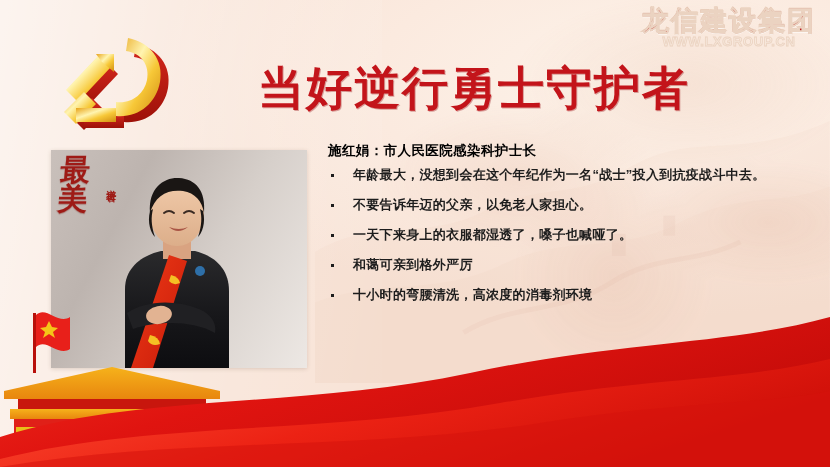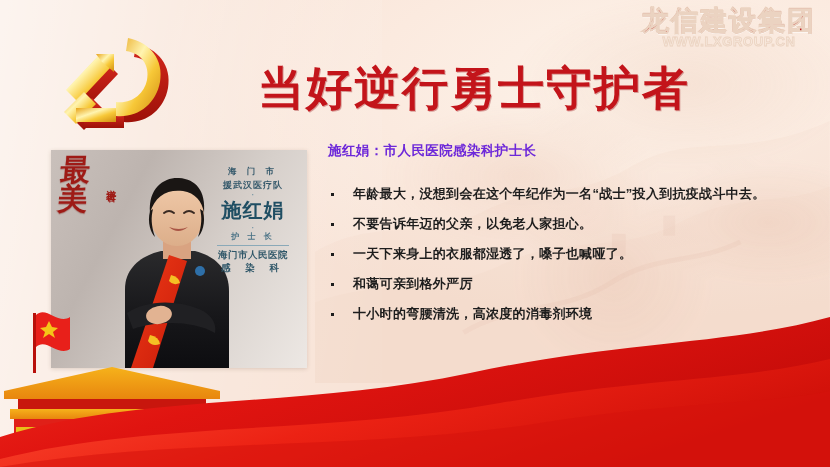--- a/index.html
+++ b/index.html
@@ -113,22 +113,22 @@
     color:#1F4E63;
   }
   .cap-role{font-size:8px;letter-spacing:3px;color:#4b7386;}
   .cap-rule{height:1px;background:#8aa9b8;margin:3px 12px;}
   .cap-hosp{font-size:9.5px;letter-spacing:.5px;margin-top:3px;color:#2E5668;}
   .cap-dept{font-size:9.5px;letter-spacing:6px;margin-top:1px;color:#2E5668;}
 
   
   .content{position:absolute;left:328px;top:142px;width:492px;}
   .lead{
-    font-size:13.5px;color:#6d28d9;font-weight:600;letter-spacing:.4px;
-    margin-bottom:27px;
+    font-size:13.5px;color:#000000;font-weight:600;letter-spacing:.4px;
+    margin-bottom:8px;
   }
   .kw{
     font-size:13.5px;color:#1d1d1d;font-weight:600;letter-spacing:.4px;
     margin-bottom:7px;
   }
   ul.bullets{list-style:none;margin:0;padding:0;}
   ul.bullets li{
     position:relative;
     padding-left:25px;
     font-size:13px;color:#1d1d1d;font-weight:700;letter-spacing:.3px;
@@ -244,31 +244,20 @@
         <path d="M62,140 q9,2 10,9 q-8,3 -12,-3 Z" fill="#F5C024"></path>
         <path d="M51,172 q9,2 10,9 q-8,3 -12,-3 Z" fill="#F5C024"></path>
 
         <path d="M28,150 C46,138 74,136 100,146 C112,151 118,160 116,170 C96,158 60,157 34,166 Z" fill="#202023"></path>
         <ellipse cx="60" cy="152" rx="13" ry="9" fill="#E2B392" transform="rotate(-10 60 152)"></ellipse>
 
         <circle cx="101" cy="108" r="5" fill="#2E6FA8"></circle>
       </svg>
     </div>
 
-    <div class="poster-caption">
-      <div class="cap-city">海 门 市</div>
-      <div class="cap-team">援武汉医疗队</div>
-      <div class="cap-dot">·</div>
-      <div class="cap-name">施红娟</div>
-      <div class="cap-dot">·</div>
-      <div class="cap-role">护 士 长</div>
-      <div class="cap-rule"></div>
-      <div class="cap-hosp">海门市人民医院</div>
-      <div class="cap-dept">感 染 科</div>
-    </div>
   </div>
 
   <div class="content">
     <div class="lead">施红娟：市人民医院感染科护士长</div>
     <ul class="bullets">
       <li>年龄最大，没想到会在这个年纪作为一名“战士”投入到抗疫战斗中去。</li>
       <li>不要告诉年迈的父亲，以免老人家担心。</li>
       <li>一天下来身上的衣服都湿透了，嗓子也喊哑了。</li>
       <li>和蔼可亲到格外严厉</li>
       <li>十小时的弯腰清洗，高浓度的消毒剂环境</li>

